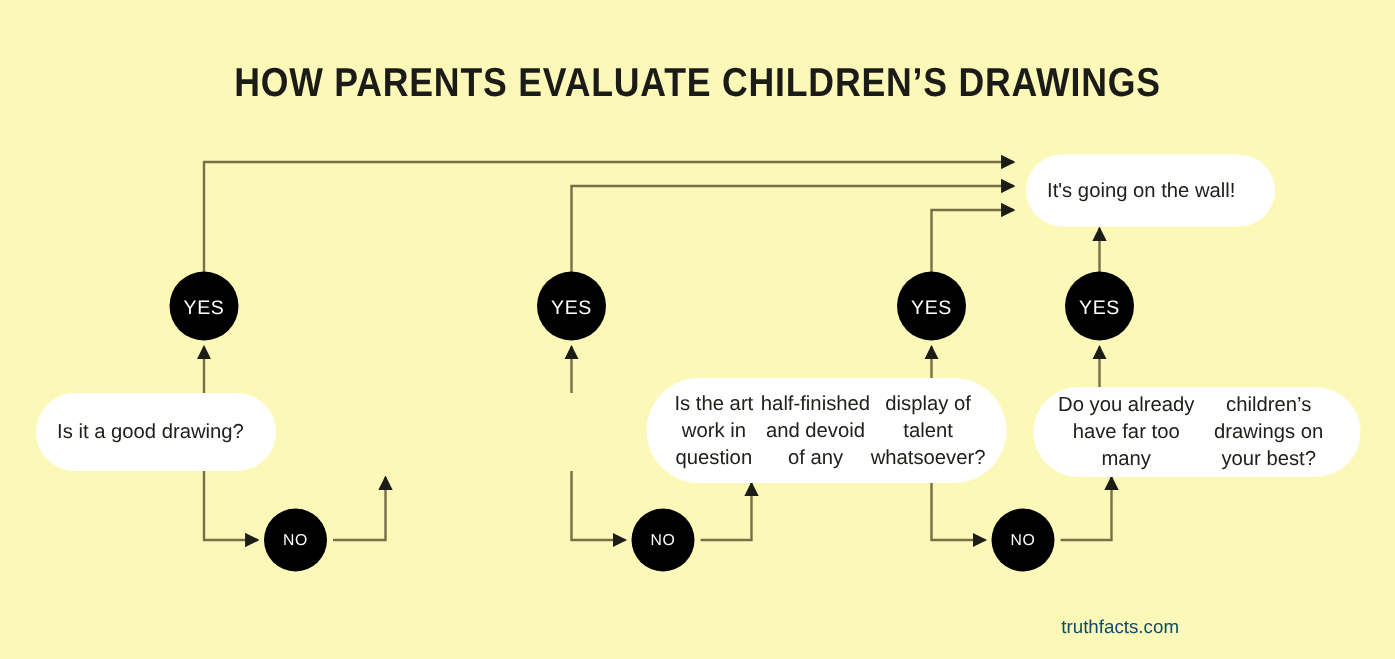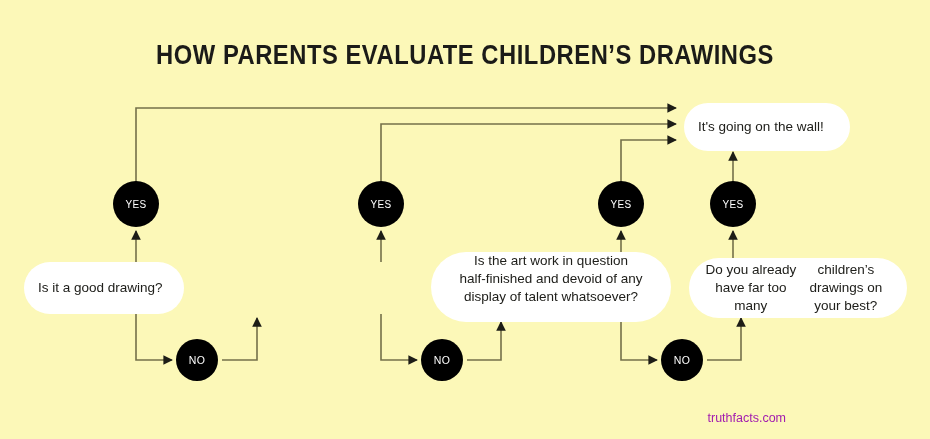--- a/index.html
+++ b/index.html
@@ -64,33 +64,33 @@
 
   
   .node {
     position: absolute;
     border-radius: 50%;
     background: #000000;
     color: #ffffff;
     display: flex;
     align-items: center;
     justify-content: center;
-    font-size: 10px;
+    font-size: 13px;
     letter-spacing: 0.4px;
   }
   .node.yes { width: 46px; height: 46px; }
   .node.no  { width: 42px; height: 42px; font-size: 10.5px; text-align: center; }
 
   
   #footer {
     position: absolute;
     right: 20px;
     bottom: 14px;
     font-size: 12.5px;
-    color: #a21caf;
+    color: #0c4a6e;
   }
 </style>
 </head>
 <body>
 
 <div id="stage">
 
   <div id="title">HOW PARENTS EVALUATE CHILDREN’S DRAWINGS</div>
 
   <svg id="wires" viewBox="0 0 930 439" width="930" height="439">
@@ -142,21 +142,21 @@
   </div>
   <div class="node yes" style="left:710px; top:181px;">
     <span>YES</span>
   </div>
 
   <div class="pill" style="left:24px; top:262px; width:160px; height:52px;">
     <span>Is it a good drawing?</span>
   </div>
 
 
-  <div class="pill" style="left:431px; top:252px; width:240px; height:70px; border-radius:36px; flex-direction:column;">
+  <div class="pill" style="left:431px; top:252px; width:240px; height:70px; border-radius:36px; flex-direction:row;">
     <span>Is the art work in question</span>
     <span>half-finished and devoid of any</span>
     <span>display of talent whatsoever?</span>
   </div>
 
   <div class="pill" style="left:689px; top:258px; width:218px; height:60px; border-radius:32px; flex-direction:row;">
     <span>Do you already have far too many</span>
     <span>children’s drawings on your best?</span>
   </div>
 

